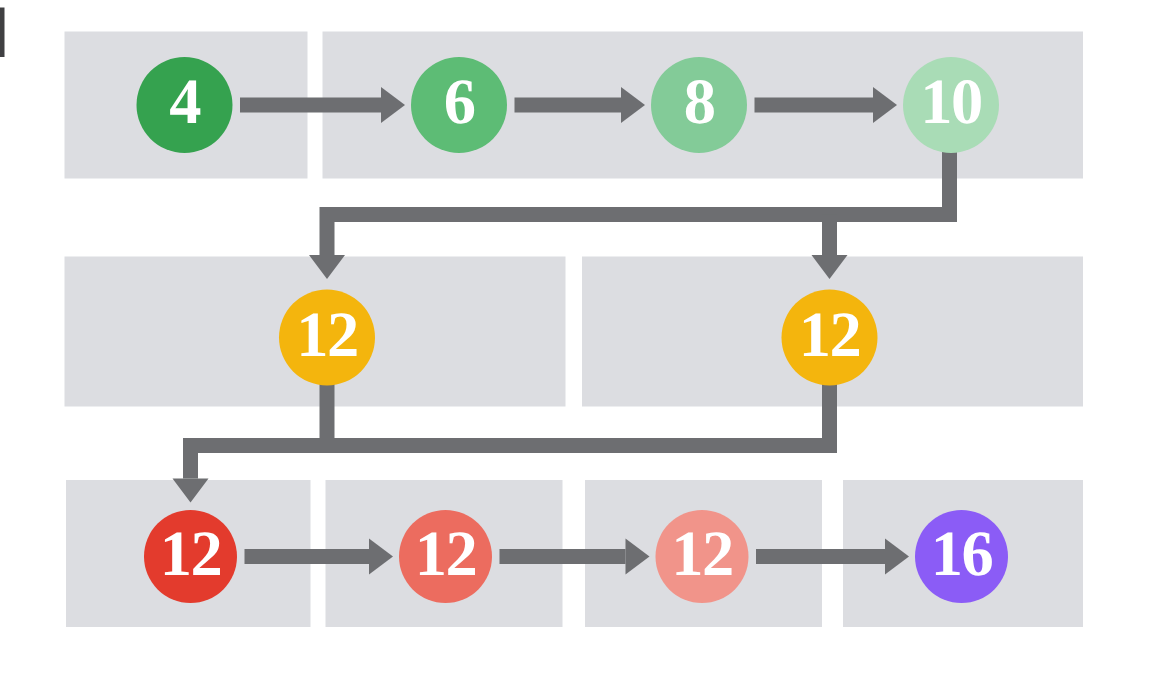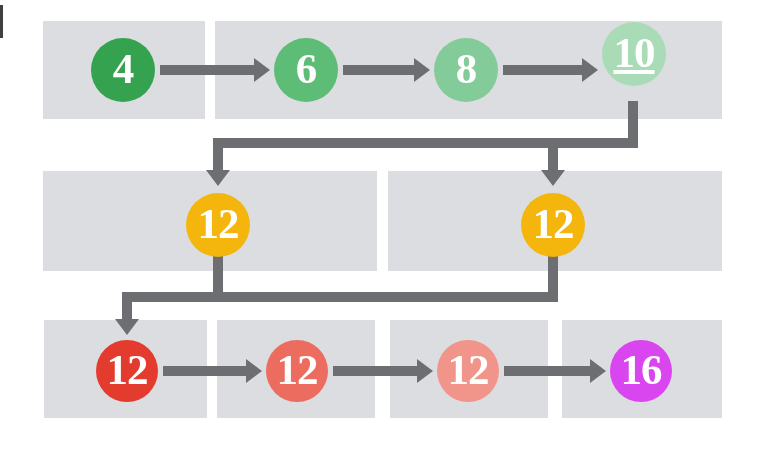--- a/index.html
+++ b/index.html
@@ -88,21 +88,21 @@
       </g>
       <g>
         <polyline points="504,371 590,371" fill="none" stroke="#6d6e71" stroke-width="10" stroke-linejoin="miter" stroke-linecap="butt"></polyline>
         <polygon points="606,371 590,383 590,359" fill="#6d6e71"></polygon>
       </g>
     </svg>
   <div id="node-layer">
       <div class="node" style="left: 91px; top: 38px; width: 64px; height: 64px; background: rgb(53, 162, 79); color: rgb(255, 255, 255);">4</div>
       <div class="node" style="left: 274px; top: 38px; width: 64px; height: 64px; background: rgb(93, 188, 117); color: rgb(255, 255, 255);">6</div>
       <div class="node" style="left: 434px; top: 38px; width: 64px; height: 64px; background: rgb(131, 203, 152); color: rgb(255, 255, 255);">8</div>
-      <div class="node" style="left: 602px; top: 22px; width: 64px; height: 64px; background: rgb(169, 220, 182); color: rgb(255, 255, 255); text-decoration: underline;">10</div>
+      <div class="node" style="left: 602px; top: 38px; width: 64px; height: 64px; background: rgb(169, 220, 182); color: rgb(255, 255, 255);">10</div>
       <div class="node" style="left: 186px; top: 193px; width: 64px; height: 64px; background: rgb(244, 181, 13); color: rgb(255, 255, 255);">12</div>
       <div class="node" style="left: 521px; top: 193px; width: 64px; height: 64px; background: rgb(244, 181, 13); color: rgb(255, 255, 255);">12</div>
       <div class="node" style="left: 96px; top: 340px; width: 62px; height: 62px; background: rgb(227, 59, 45); color: rgb(255, 255, 255);">12</div>
       <div class="node" style="left: 266px; top: 340px; width: 62px; height: 62px; background: rgb(236, 108, 95); color: rgb(255, 255, 255);">12</div>
       <div class="node" style="left: 437px; top: 340px; width: 62px; height: 62px; background: rgb(241, 148, 138); color: rgb(255, 255, 255);">12</div>
-      <div class="node" style="left: 610px; top: 340px; width: 62px; height: 62px; background: #d946ef; color: rgb(255, 255, 255);">16</div>
+      <div class="node" style="left: 610px; top: 340px; width: 62px; height: 62px; background: #8b5cf6; color: rgb(255, 255, 255);">16</div>
     </div>
 </div>
 
 </body></html>

